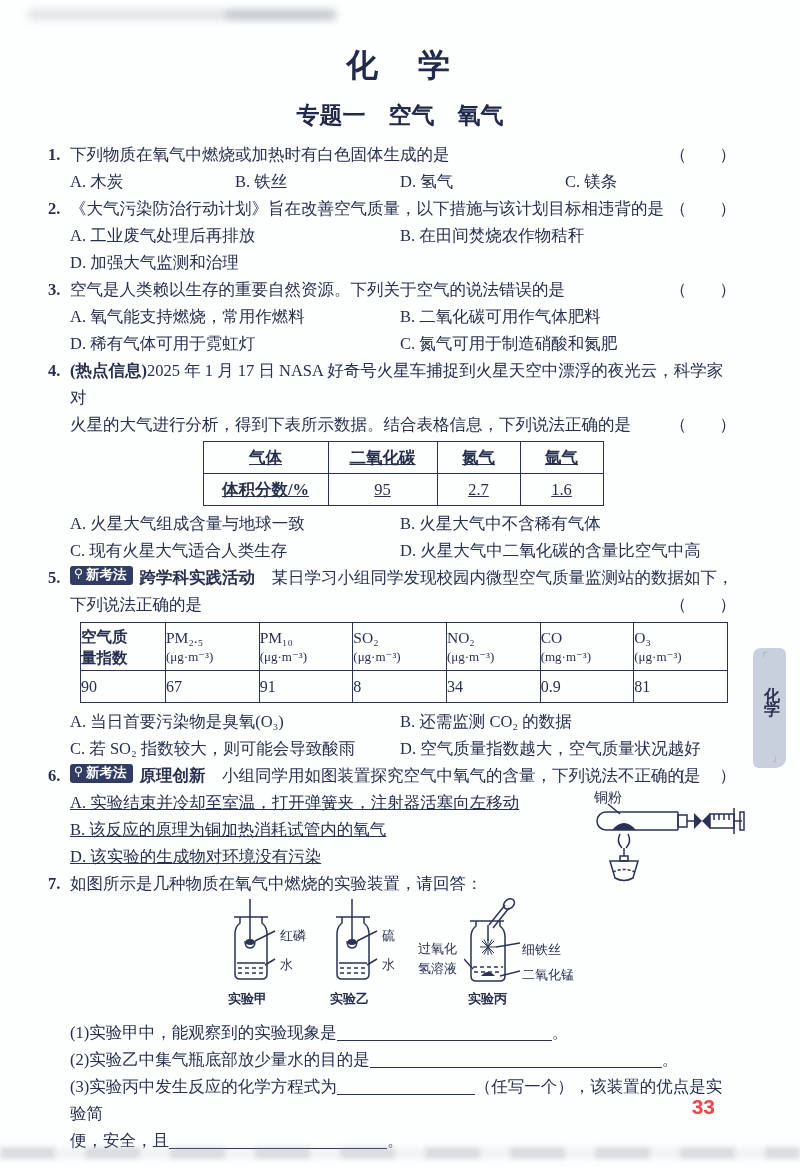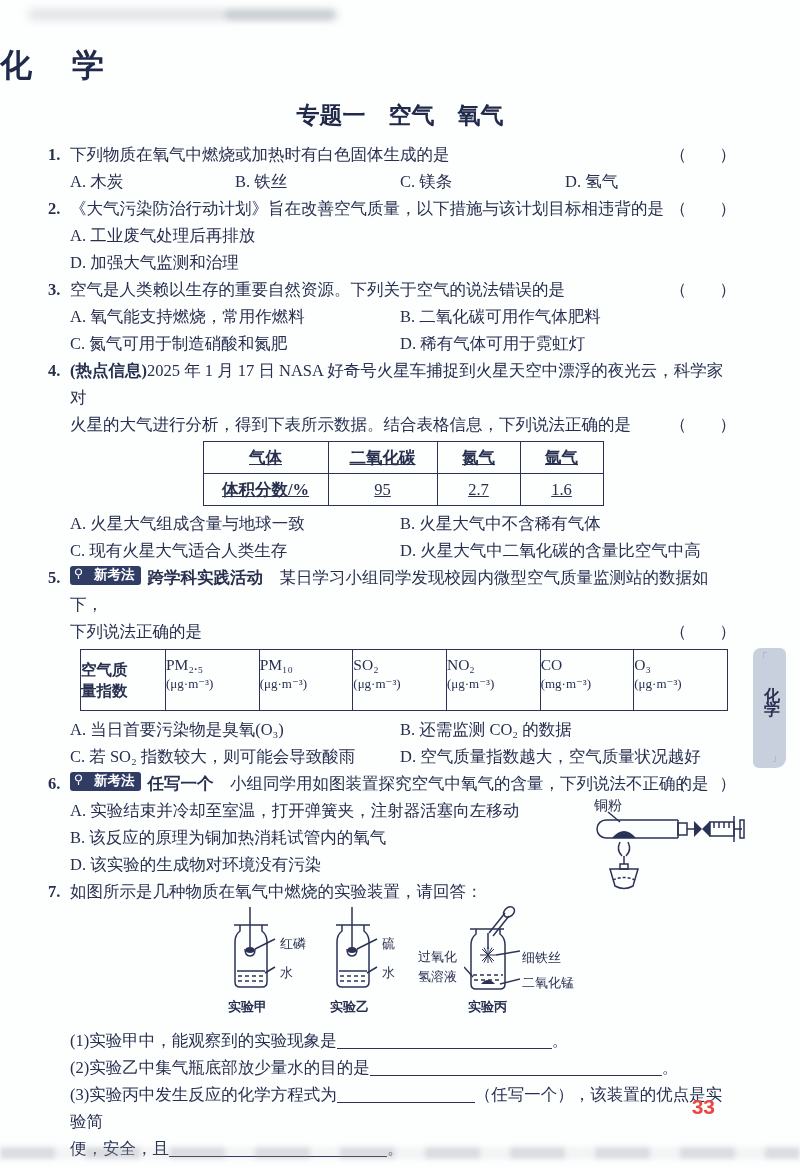--- a/index.html
+++ b/index.html
@@ -6,44 +6,44 @@
   .page {
     position:relative; width:800px; height:1167px; margin:0 auto;
     background:#fdfefe; overflow:hidden;
     font-family:"Liberation Serif","DejaVu Serif",serif;
     color:#28304f;
   }
   .top-smudge { position:absolute; top:9px; left:28px; width:310px; height:11px;
     background:rgba(150,158,165,.28); filter:blur(4px); border-radius:6px; }
   .top-smudge2 { position:absolute; top:10px; left:225px; width:110px; height:10px;
     background:rgba(140,148,158,.30); filter:blur(3px); border-radius:5px; }
-  .title { margin:44px 0 0; font-size:32px; font-weight:700;
+  .title { margin:44px 0 0; text-align:center; font-size:32px; font-weight:700;
     letter-spacing:4px; color:#222a4c; }
   .subtitle { margin:12px 0 10px; text-align:center; font-size:23px; font-weight:700; color:#222a4c; }
   .content { padding:0 64px 0 48px; font-size:16.5px; line-height:27px; }
   .question { position:relative; margin-left:22px; }
   .qnum { position:absolute; left:-22px; top:0; font-weight:700; }
   .line { position:relative; padding-right:2px; }
   .line .bracket { position:absolute; right:0; top:0; white-space:pre; }
   .boldtag { font-weight:700; }
   .opts4 { display:grid; grid-template-columns:165px 165px 165px 1fr; }
   .opts2 { display:grid; grid-template-columns:330px 1fr; }
-  .optlist div { line-height:27px; }
-  .badge { display:inline-flex; align-items:center; gap:11px; background:#303c63; color:#fff;
+  .optlist div { line-height:27px;text-decoration:underline; }
+  .badge { display:inline-flex; align-items:center; gap:3px; background:#303c63; color:#fff;
     font-size:13.5px; font-weight:700; line-height:18px; padding:0 6px 1px 4px;
     border-radius:3px; vertical-align:2px; margin-right:7px; }
   .badge svg { display:block; }
   table { border-collapse:collapse; color:#28304f; }
   .t4 { margin:3px auto 4px;text-decoration:underline; }
   .t4 td { border:1.6px solid #2b3255; text-align:center; height:29px; padding:1px 8px; }
   .t4 .hd { font-weight:700; }
   .t5 { table-layout:fixed; width:648px; margin:4px 0 5px 10px; }
   .t5 td { border:1.6px solid #2b3255; text-align:left; padding:1px 0; }
   .t5 .cname { font-size:15.5px; line-height:19px; padding-top:4px; }
-  .t5 .cunit { font-size:13px; line-height:20px; padding-bottom:15px; white-space:nowrap; }
+  .t5 .cunit { font-size:13px; line-height:20px; padding-bottom:2px; white-space:nowrap; }
   .t5 .chead { font-weight:700; font-size:15.5px; line-height:21px; }
   .t5 .cval { font-size:16px; height:29px; }
   .blank { display:inline-block; border-bottom:1.4px solid #2b3255; height:16px; vertical-align:-3px; }
   .diagram-labels span { position:absolute; font-size:13px; white-space:nowrap; }
   .caption { position:absolute; font-size:14px; font-weight:700; white-space:nowrap; }
   .q6-diagram { position:absolute; right:-10px; top:24px; width:164px; height:104px; }
   .q6-diagram .dlabel { position:absolute; left:12px; top:-2px; font-size:14px; }
   .q6-diagram svg { position:absolute; left:0; top:16px; }
   .q7-diagrams { position:relative; height:122px; }
   .q7-diagrams svg { position:absolute; }
@@ -76,52 +76,53 @@
 
     <div class="question">
       <span class="qnum">1.</span>
       <div class="line">
         <span>下列物质在氧气中燃烧或加热时有白色固体生成的是</span>
         <span class="bracket">（　　）</span>
       </div>
       <div class="opts4">
         <span>A. 木炭</span>
         <span>B. 铁丝</span>
+        <span>D. 氢气</span>
         <span>C. 镁条</span>
-        <span>D. 氢气</span>
       </div>
     </div>
 
     <div class="question">
       <span class="qnum">2.</span>
       <div class="line">
         <span>《大气污染防治行动计划》旨在改善空气质量，以下措施与该计划目标相违背的是</span>
         <span class="bracket">（　　）</span>
       </div>
       <div class="opts2">
         <span>A. 工业废气处理后再排放</span>
+        <span>B. 在田间焚烧农作物秸秆</span>
       </div>
       <div class="opts2">
         <span>D. 加强大气监测和治理</span>
       </div>
     </div>
 
     <div class="question">
       <span class="qnum">3.</span>
       <div class="line">
         <span>空气是人类赖以生存的重要自然资源。下列关于空气的说法错误的是</span>
         <span class="bracket">（　　）</span>
       </div>
       <div class="opts2">
         <span>A. 氧气能支持燃烧，常用作燃料</span>
         <span>B. 二氧化碳可用作气体肥料</span>
       </div>
       <div class="opts2">
+        <span>D. 稀有气体可用于霓虹灯</span>
         <span>C. 氮气可用于制造硝酸和氮肥</span>
-        <span>D. 稀有气体可用于霓虹灯</span>
       </div>
     </div>
 
     <div class="question">
       <span class="qnum">4.</span>
       <div class="line">
         <span><span class="boldtag">(热点信息)</span><span>2025 年 1 月 17 日 NASA 好奇号火星车捕捉到火星天空中漂浮的夜光云，科学家对</span></span>
       </div>
       <div class="line">
         <span>火星的大气进行分析，得到下表所示数据。结合表格信息，下列说法正确的是</span>
@@ -195,20 +196,29 @@
               </td>
           <td>
                 <div class="cname">CO</div>
                 <div class="cunit">(mg·m⁻³)</div>
               </td>
           <td>
                 <div class="cname">O₃</div>
                 <div class="cunit">(μg·m⁻³)</div>
               </td>
         </tr>
+        <tr>
+          <td class="cval">90</td>
+          <td class="cval">67</td>
+          <td class="cval">91</td>
+          <td class="cval">8</td>
+          <td class="cval">34</td>
+          <td class="cval">0.9</td>
+          <td class="cval">81</td>
+        </tr>
       </tbody>
         </table>
       <div class="opts2">
         <span>A. 当日首要污染物是臭氧(O₃)</span>
         <span>B. 还需监测 CO₂ 的数据</span>
       </div>
       <div class="opts2">
         <span>C. 若 SO₂ 指数较大，则可能会导致酸雨</span>
         <span>D. 空气质量指数越大，空气质量状况越好</span>
       </div>
@@ -217,21 +227,21 @@
     <div class="question">
       <span class="qnum">6.</span>
       <div class="line">
         <span>
           <span class="badge">
               <svg width="9" height="13" viewBox="0 0 9 13">
                 <circle cx="4.5" cy="4" r="3" stroke="#fff" stroke-width="1.2" fill="none"></circle>
                 <line x1="4.5" y1="7.5" x2="4.5" y2="11" stroke="#fff" stroke-width="1.2"></line>
               </svg>
               <span>新考法</span>
-            </span><span class="boldtag">任写一个</span>　<span>小组同学用如图装置探究空气中氧气的含量，下列说法不正确的是</span>
+            </span><span class="boldtag">原理创新</span>　<span>小组同学用如图装置探究空气中氧气的含量，下列说法不正确的是</span>
         </span>
         <span class="bracket">（　　）</span>
       </div>
       <div class="optlist" style="width:520px">
         <div>A. 实验结束并冷却至室温，打开弹簧夹，注射器活塞向左移动</div>
         <div>B. 该反应的原理为铜加热消耗试管内的氧气</div>
         <div>D. 该实验的生成物对环境没有污染</div>
       </div>
       <div class="q6-diagram">
         <span class="dlabel">铜粉</span>

